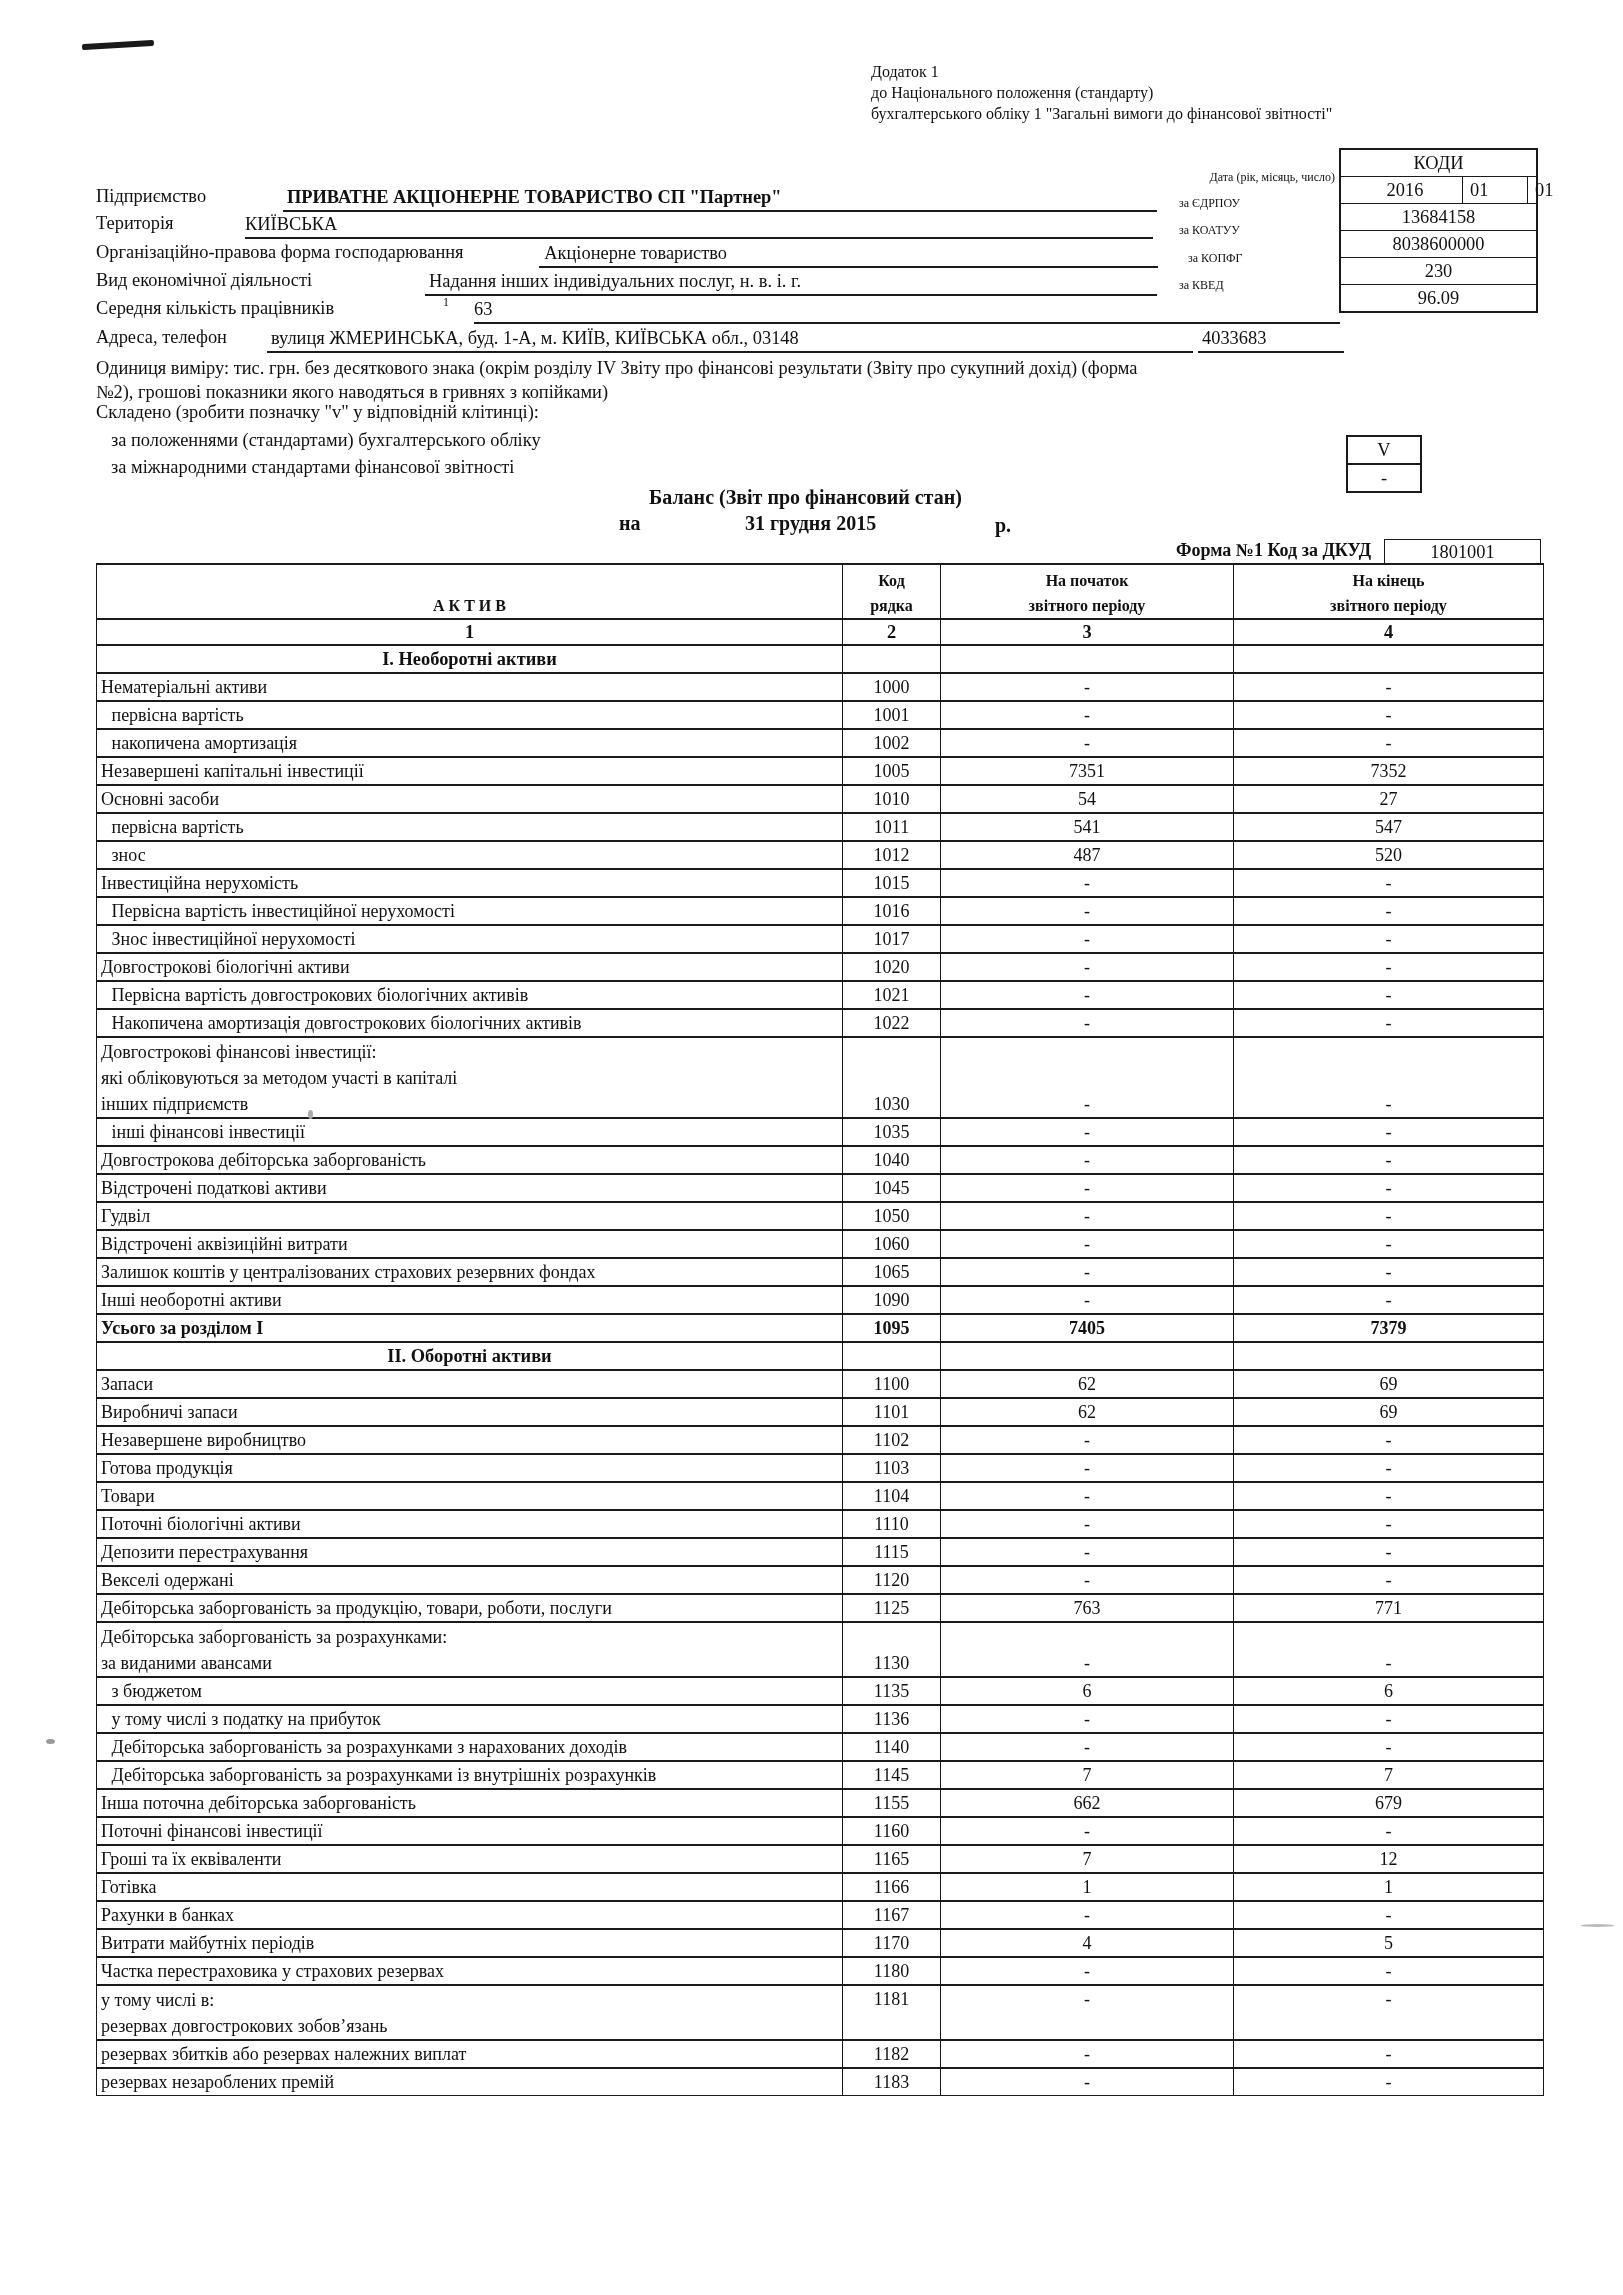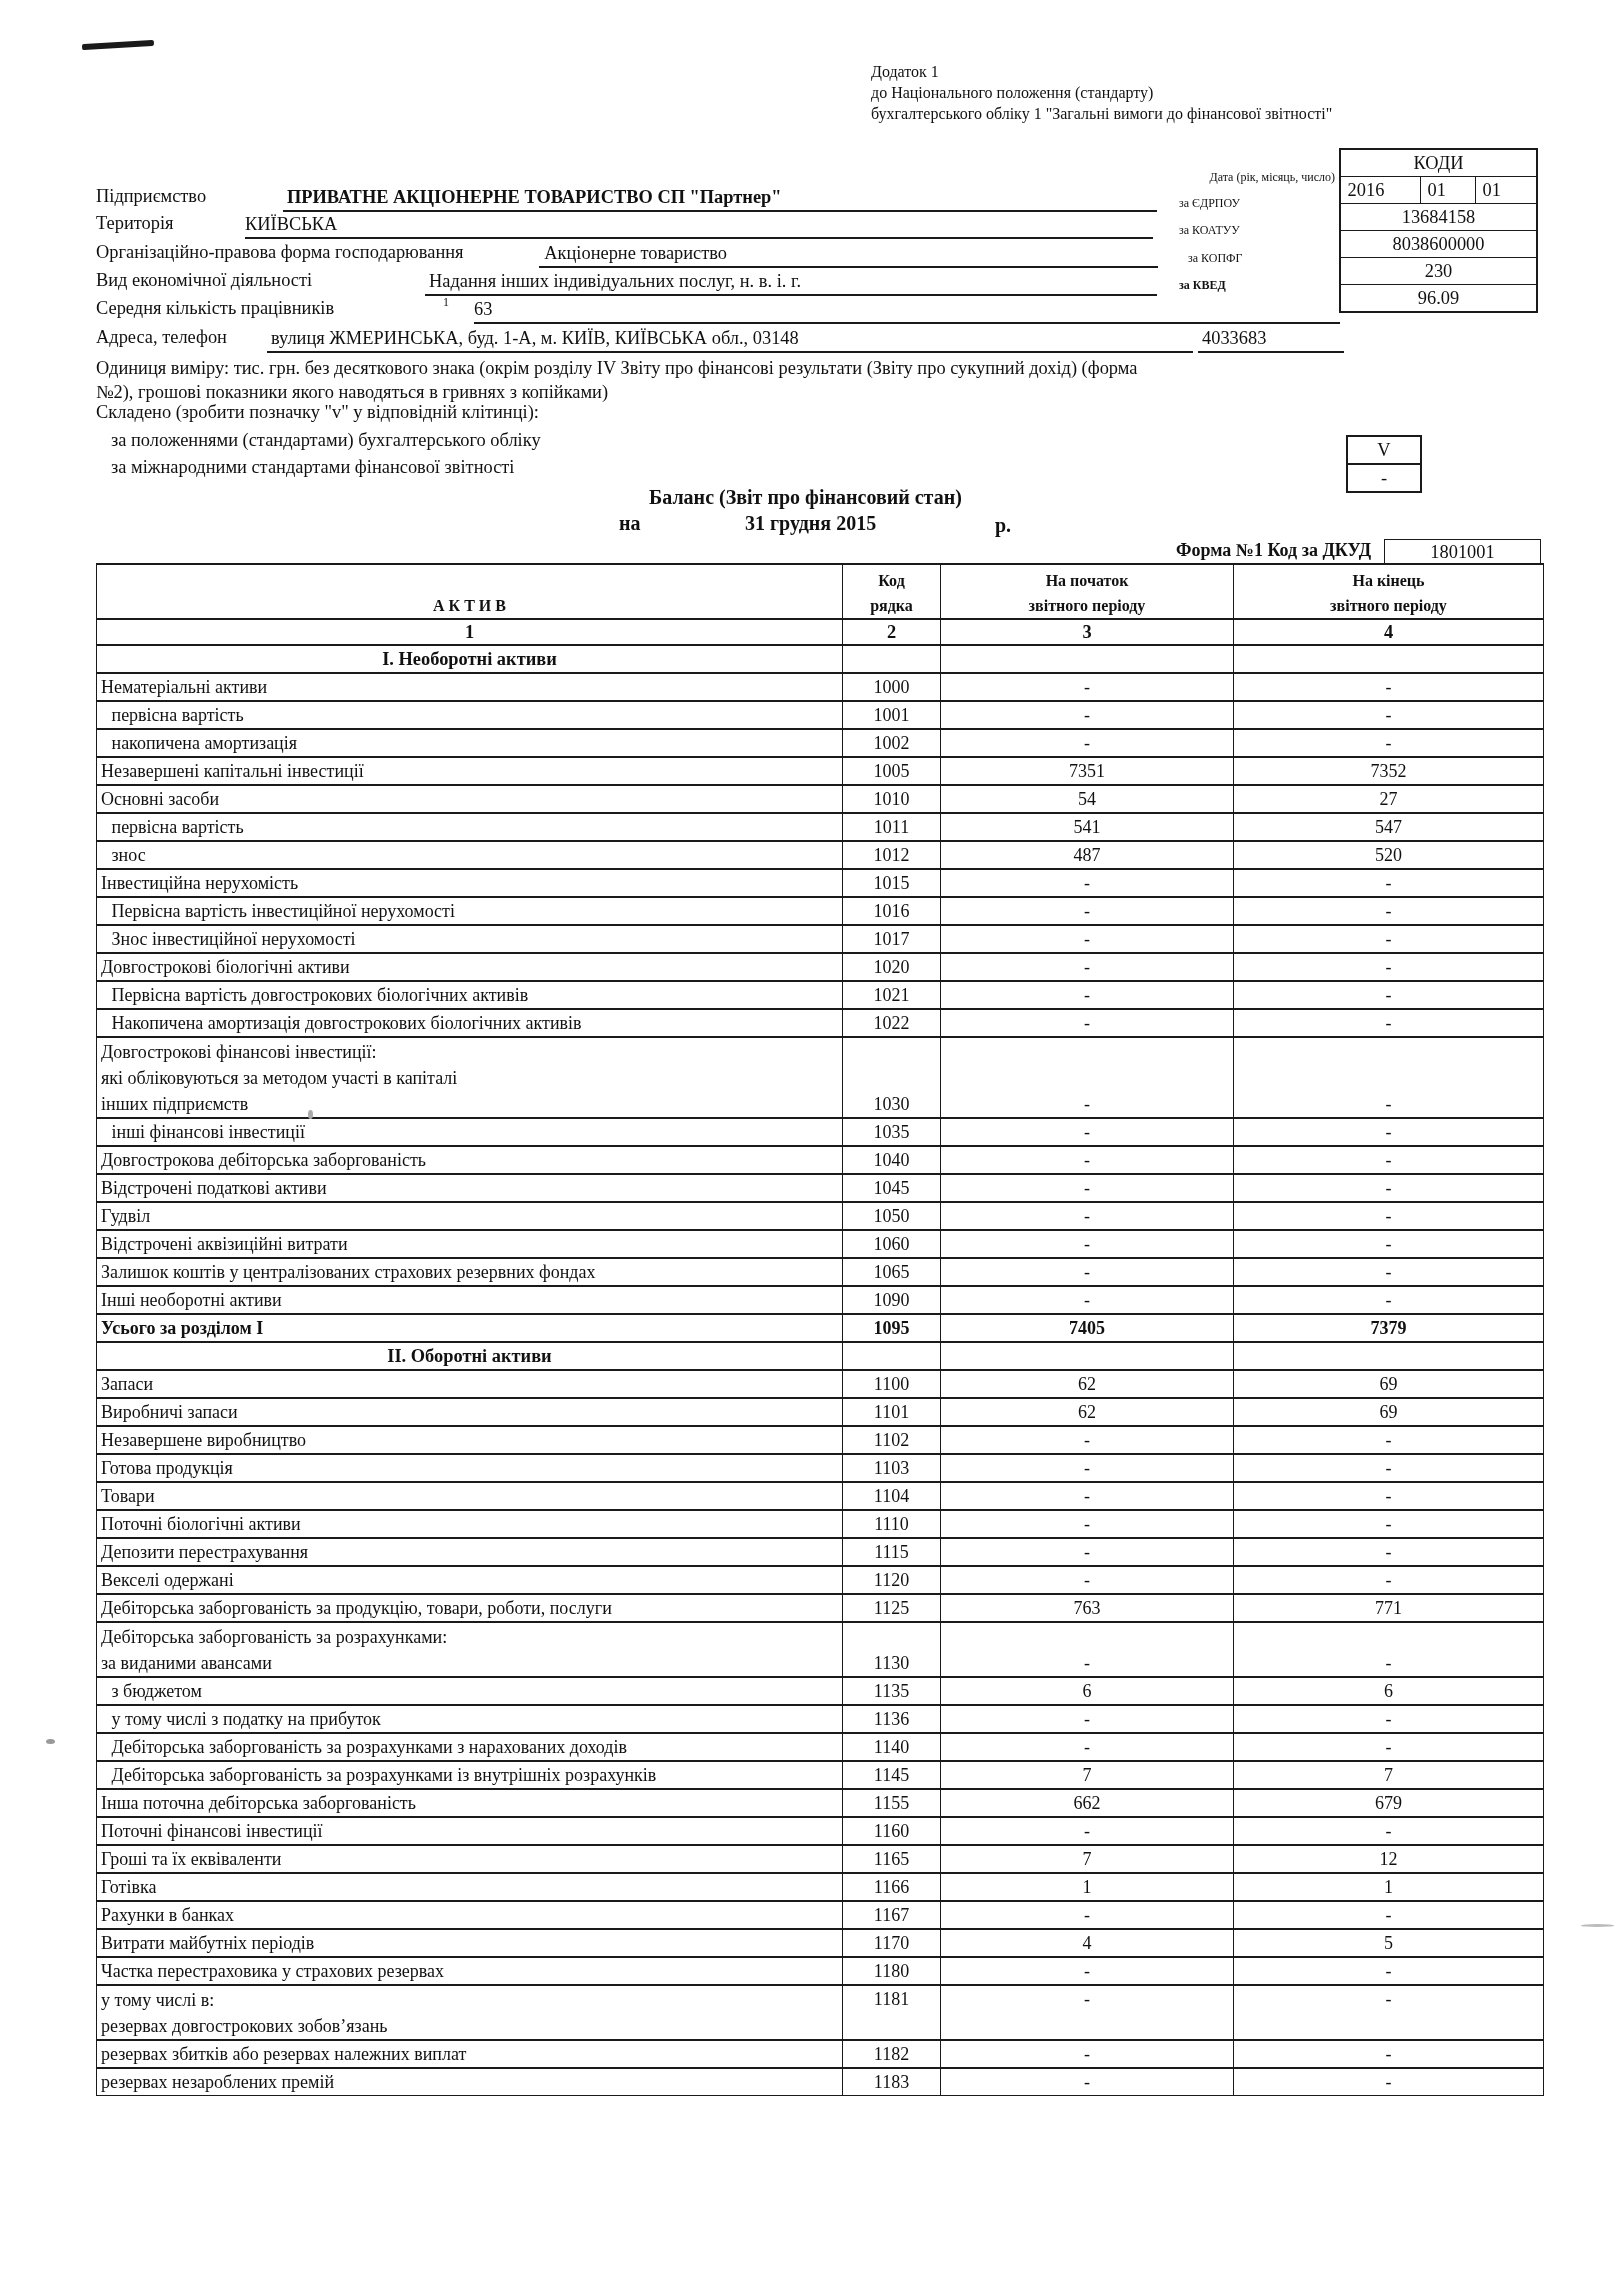--- a/index.html
+++ b/index.html
@@ -8,21 +8,21 @@
   .abs { position: absolute; }
   .staple { left: 82px; top: 42px; width: 72px; height: 6px; background: #1a1a1a;
             transform: rotate(-3.5deg); border-radius: 2px; }
   .appendix { left: 871px; top: 61px; font-size: 16px; line-height: 21px; }
   .label { font-size: 18.4px; }
   .ulval { position: absolute; border-bottom: 2px solid #1a1a1a; font-size: 18.4px; line-height: 26px; }
   .codes-box { left: 1339px; top: 148px; width: 195px; border: 2px solid #1a1a1a; }
   .codes-box .row { border-top: 1.3px solid #1a1a1a; height: 26px; display: flex; align-items: center; justify-content: center; font-size: 18.4px; }
   .codes-box .row:first-child { border-top: none; }
   .codes-box .date { justify-content: flex-start; padding: 0; }
-  .codes-box .date span { display: inline-block; height: 26px; line-height: 26px; padding-left: 6.6px; box-sizing: border-box; }
+  .codes-box .date span { display: inline-block; height: 26px; line-height: 26px; padding-left: 6.6px; box-sizing: border-box; margin-left: 39px; }
   .codes-box .date span + span { border-left: 1.3px solid #1a1a1a; }
   .code-label { font-size: 12px; text-align: right; }
   .checkbox-col { left: 1346px; top: 435px; width: 72px; border: 2px solid #1a1a1a; }
   .checkbox-col div { height: 26px; line-height: 26px; text-align: center; font-size: 18.4px; }
   .checkbox-col div + div { border-top: 2px solid #1a1a1a; }
   .title { font-weight: bold; font-size: 20px; }
   .dkud-box { left: 1384px; top: 539px; width: 155px; height: 25px; border: 1.3px solid #1a1a1a; border-bottom: none;
               text-align: center; font-size: 18.4px; line-height: 25px; }
   table.bal { position: absolute; left: 96px; top: 563px; width: 1446px; border-collapse: collapse; table-layout: fixed; }
   table.bal td { border: 1.3px solid #1a1a1a; border-top: 2px solid #1a1a1a; font-size: 18px; padding: 0 4px; vertical-align: bottom;
@@ -44,21 +44,21 @@
 <div class="abs appendix">
   <div>Додаток 1</div>
   <div>до Національного положення (стандарту)</div>
   <div>бухгалтерського  обліку 1 "Загальні вимоги до фінансової звітності"</div>
 </div>
 
 <div class="abs code-label" style="left:1028px; top:170px; width:307px;">Дата (рік, місяць, число)</div>
 <div class="abs code-label" style="left:1179px; top:196px;">за ЄДРПОУ</div>
 <div class="abs code-label" style="left:1179px; top:223px;">за КОАТУУ</div>
 <div class="abs code-label" style="left:1188px; top:251px;">за КОПФГ</div>
-<div class="abs code-label" style="left:1179px; top:278px;font-weight:bold;">за КВЕД</div>
+<div class="abs code-label" style="left:1179px; top:278px;">за КВЕД</div>
 
 <div class="abs codes-box">
   <div class="row">КОДИ</div>
   <div class="row date">
     <span style="width:79px">2016</span>
     <span style="width:55px">01</span>
     <span style="width:57px">01</span>
   </div>
   <div class="row">13684158</div>
   <div class="row">8038600000</div>

